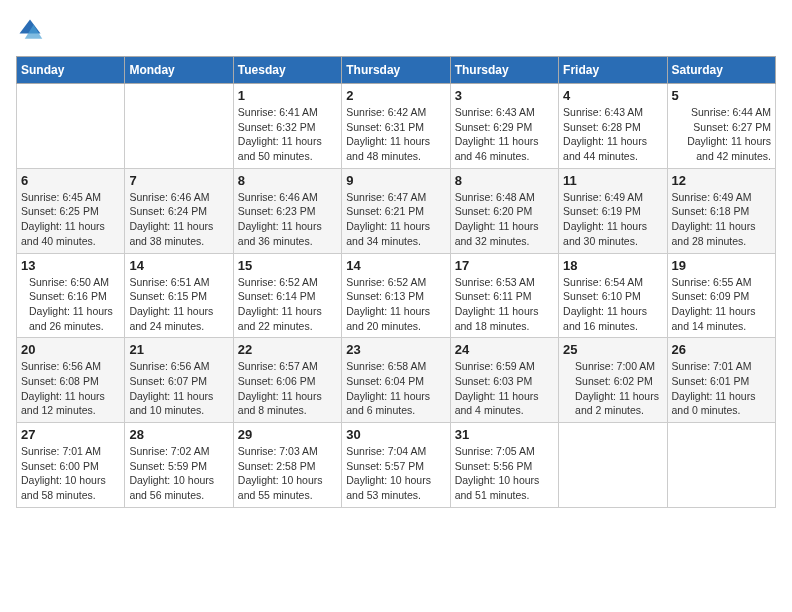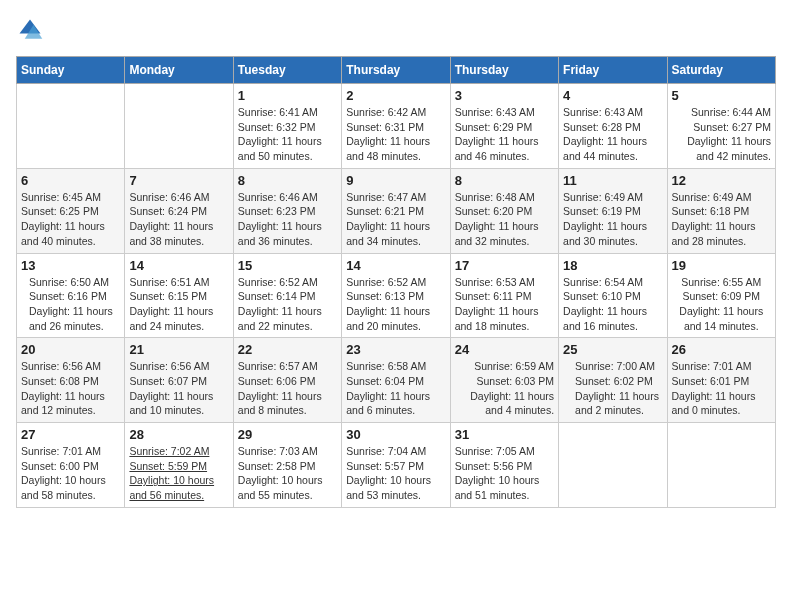--- a/index.html
+++ b/index.html
@@ -238,21 +238,21 @@
 Daylight: 11 hours and 18 minutes.</div>
         </td>
         <td>
           <span class="day-num">18</span>
           <div class="cell-text" style="white-space: pre-line;">Sunrise: 6:54 AM
 Sunset: 6:10 PM
 Daylight: 11 hours and 16 minutes.</div>
         </td>
         <td>
           <span class="day-num">19</span>
-          <div class="cell-text" style="white-space: pre-line; text-align: center;">Sunrise: 6:55 AM
+          <div class="cell-text" style="white-space: pre-line;">Sunrise: 6:55 AM
 Sunset: 6:09 PM
 Daylight: 11 hours and 14 minutes.</div>
         </td>
       </tr>
       <tr>
         <td>
           <span class="day-num">20</span>
           <div class="cell-text" style="white-space: pre-line;">Sunrise: 6:56 AM
 Sunset: 6:08 PM
 Daylight: 11 hours and 12 minutes.</div>
@@ -270,21 +270,21 @@
 Daylight: 11 hours and 8 minutes.</div>
         </td>
         <td>
           <span class="day-num">23</span>
           <div class="cell-text" style="white-space: pre-line;">Sunrise: 6:58 AM
 Sunset: 6:04 PM
 Daylight: 11 hours and 6 minutes.</div>
         </td>
         <td>
           <span class="day-num">24</span>
-          <div class="cell-text" style="white-space: pre-line; text-align: right;">Sunrise: 6:59 AM
+          <div class="cell-text" style="white-space: pre-line;">Sunrise: 6:59 AM
 Sunset: 6:03 PM
 Daylight: 11 hours and 4 minutes.</div>
         </td>
         <td>
           <span class="day-num">25</span>
           <div class="cell-text" style="white-space: pre-line; margin-left: 12px;">Sunrise: 7:00 AM
 Sunset: 6:02 PM
 Daylight: 11 hours and 2 minutes.</div>
         </td>
         <td>
@@ -296,21 +296,21 @@
       </tr>
       <tr>
         <td>
           <span class="day-num">27</span>
           <div class="cell-text" style="white-space: pre-line;">Sunrise: 7:01 AM
 Sunset: 6:00 PM
 Daylight: 10 hours and 58 minutes.</div>
         </td>
         <td>
           <span class="day-num">28</span>
-          <div class="cell-text" style="white-space: pre-line; text-decoration: underline;">Sunrise: 7:02 AM
+          <div class="cell-text" style="white-space: pre-line;">Sunrise: 7:02 AM
 Sunset: 5:59 PM
 Daylight: 10 hours and 56 minutes.</div>
         </td>
         <td>
           <span class="day-num">29</span>
           <div class="cell-text" style="white-space: pre-line;">Sunrise: 7:03 AM
 Sunset: 2:58 PM
 Daylight: 10 hours and 55 minutes.</div>
         </td>
         <td>

